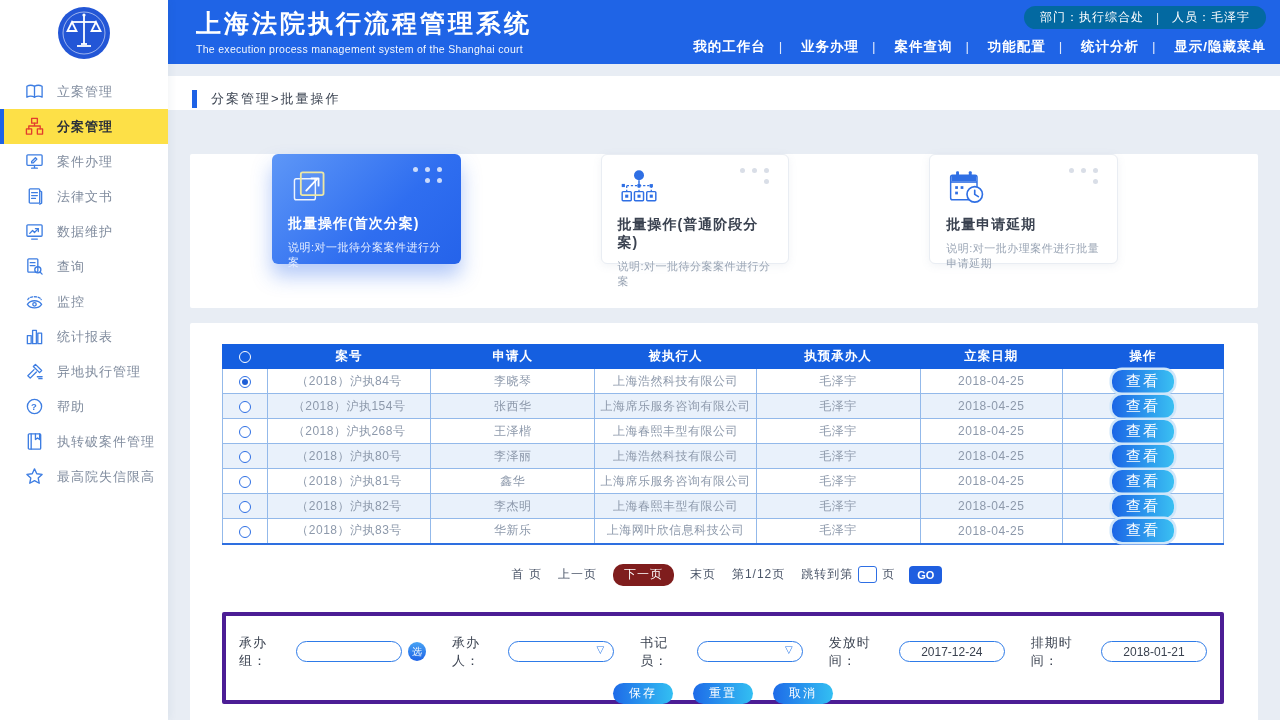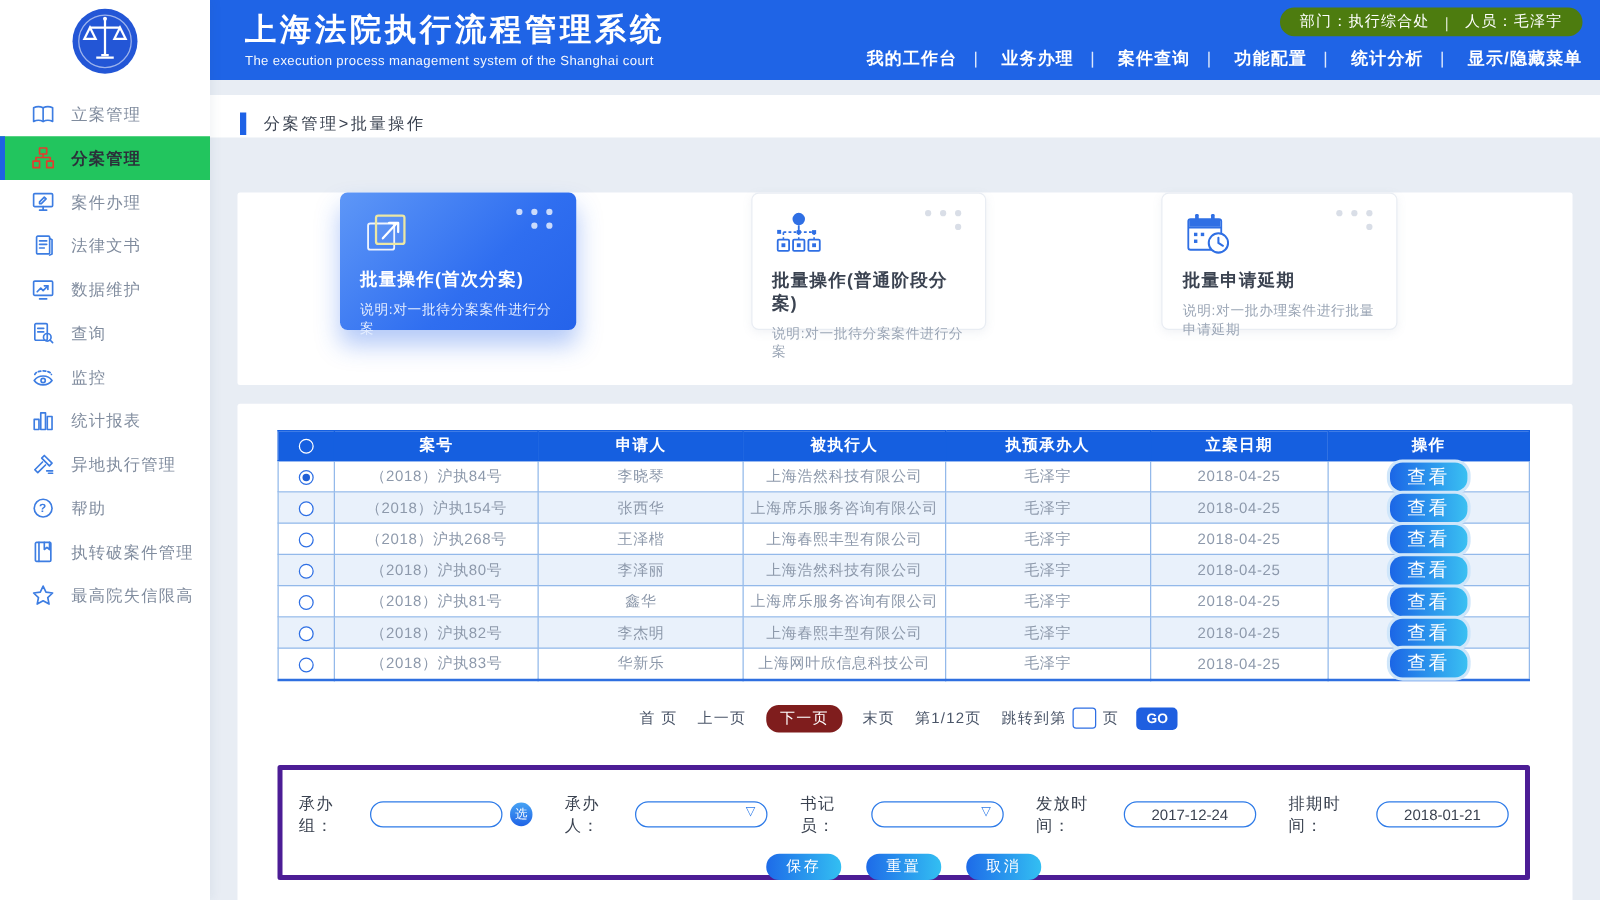--- a/index.html
+++ b/index.html
@@ -8,31 +8,31 @@
 
   
   .sidebar { position:absolute; left:0; top:0; width:168px; height:720px; background:#fff;
              box-shadow:2px 0 8px rgba(40,60,100,.06); z-index:5; }
   .logo-wrap { height:66px; display:flex; align-items:center; justify-content:center; }
   .side-nav { padding-top:8px; }
   .nav-item { display:flex; align-items:center; height:35px; padding-left:25px; cursor:pointer;
               color:#808c9e; font-size:13px; position:relative; letter-spacing:1px; }
   .nav-item .icon { width:19px; height:19px; margin-right:13px; color:#3d7de2; flex:0 0 19px; }
   .nav-item .icon svg { width:100%; height:100%; display:block; }
-  .nav-item.active { background:#22c55e; color:#2b303a; font-weight:bold; }
+  .nav-item.active { background:#fde047; color:#2b303a; font-weight:bold; }
   .nav-item.active::before { content:""; position:absolute; left:0; top:0; bottom:0; width:4px; background:#1e62e6; }
   .nav-item.active .icon { color:#e23c2e; }
 
   
   .topbar { position:absolute; left:168px; top:0; right:0; height:64px; background:#1f64e6; color:#fff; }
   .title-block { position:absolute; left:28px; top:7px; }
   .app-title { font-size:25px; font-weight:bold; letter-spacing:3px; }
   .app-subtitle { font-size:10.5px; margin-top:3px; opacity:.95; letter-spacing:.3px; }
   .topbar-right { position:absolute; right:14px; top:6px; text-align:right; }
-  .user-badge { display:inline-flex; align-items:center; background:#4d7c0f; border-radius:12px;
+  .user-badge { display:inline-flex; align-items:center; background:#0369a1; border-radius:12px;
                 padding:3px 16px; font-size:12px; letter-spacing:1px; }
   .user-badge .bsep { margin:0 12px; opacity:.8; }
   .top-nav { display:flex; justify-content:flex-end; margin-top:9px; font-size:13.5px; font-weight:bold; letter-spacing:1px; }
   .top-nav-item { cursor:pointer; }
   .top-nav-item + .top-nav-item::before { content:"|"; margin:0 13px; font-weight:normal; opacity:.85; }
 
   
   .crumbbar { position:absolute; left:168px; top:76px; right:0; height:46px; background:#fff;
               display:flex; align-items:center; padding-left:24px; }
   .crumb-mark { width:5px; height:18px; background:#1e62e6; margin-right:14px; }

